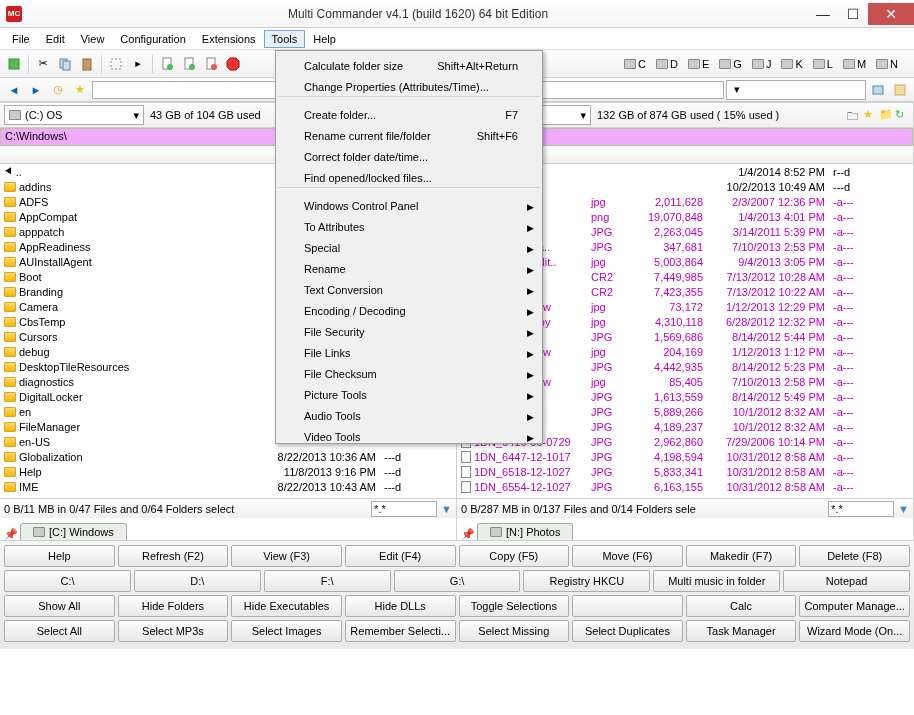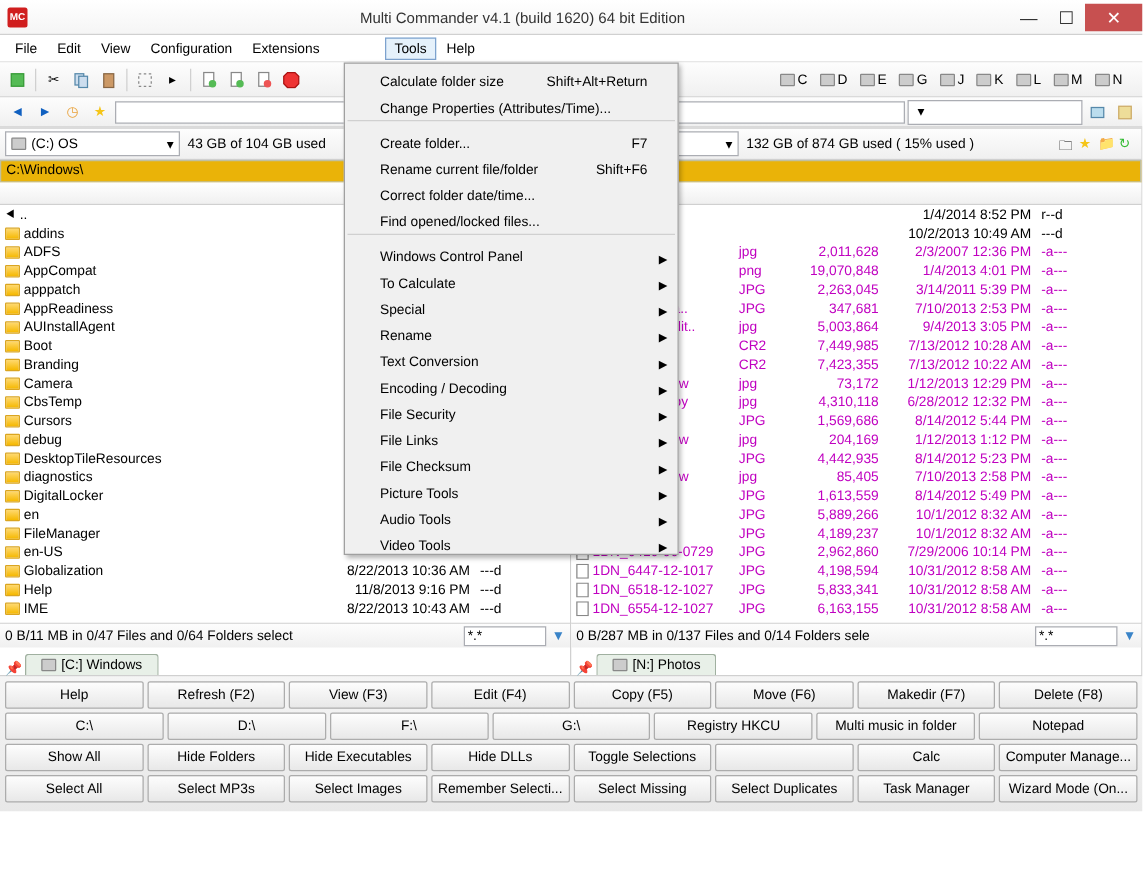--- a/index.html
+++ b/index.html
@@ -5,32 +5,32 @@
 *{box-sizing:border-box;margin:0;padding:0;font-family:"Segoe UI",Tahoma,sans-serif;font-size:11px;}
 body{background:#fff;width:914px;height:715px;overflow:hidden;user-select:none;}
 .titlebar{height:28px;background:linear-gradient(#fff,#f5f5f5);display:flex;align-items:center;border-bottom:1px solid #d0d0d0;}
 .titlebar .mc-icon{width:16px;height:16px;margin:0 6px;background:#d01e1e;border-radius:2px;display:flex;align-items:center;justify-content:center;color:#fff;font-size:8px;font-weight:bold;}
 .titlebar .title{flex:1;text-align:center;font-size:12px;color:#333;}
 .winbtns{display:flex;}
 .winbtn{width:30px;height:22px;display:flex;align-items:center;justify-content:center;color:#333;font-size:14px;}
 .winbtn.close{background:#c75050;color:#fff;width:46px;}
 .menubar{height:22px;background:#fff;display:flex;align-items:center;padding:0 4px;border-bottom:1px solid #e0e0e0;}
 .menuitem{padding:3px 8px;cursor:default;text-align:center;}
-.menuitem.active{background:#e5f1fb;border:1px solid #7da2ce;padding:2px 7px;margin-left:44px;}
+.menuitem.active{background:#e5f1fb;border:1px solid #7da2ce;padding:2px 7px;}
 .toolbar{height:28px;background:linear-gradient(#fdfdfd,#f0f0f0);display:flex;align-items:center;padding:0 4px;gap:2px;border-bottom:1px solid #d0d0d0;}
 .tbtn{width:20px;height:20px;display:flex;align-items:center;justify-content:center;border:1px solid transparent;border-radius:2px;}
 .sep{width:1px;height:18px;background:#d0d0d0;margin:0 2px;}
 .addrbar{height:24px;background:linear-gradient(#fdfdfd,#f0f0f0);display:flex;align-items:center;padding:0 4px;gap:2px;border-bottom:1px solid #d0d0d0;}
 .addrbar input{flex:1;height:18px;border:1px solid #abadb3;padding:0 4px;}
 .panels{display:flex;height:438px;}
 .panel{width:50%;display:flex;flex-direction:column;border-right:1px solid #d0d0d0;}
 .drivesel{height:26px;background:linear-gradient(#fdfdfd,#f0f0f0);display:flex;align-items:center;padding:0 4px;border-bottom:1px solid #d0d0d0;border-top:1px solid #d0d0d0;}
 .driveselect{height:20px;border:1px solid #abadb3;background:#fff;padding:0 4px;display:flex;align-items:center;gap:4px;min-width:140px;}
 .usage{margin-left:6px;font-size:11px;color:#000;}
-.path{height:18px;background:#eab308;border:1px solid #c0c0a0;padding:1px 4px;font-size:11px;}
+.path{height:18px;background:#f0abfc;border:1px solid #c0c0a0;padding:1px 4px;font-size:11px;}
 .listhdr{height:18px;background:linear-gradient(#fff,#f0f0f0);display:flex;border-bottom:1px solid #d0d0d0;}
 .listhdr div{border-right:1px solid #d0d0d0;padding:1px 4px;overflow:hidden;white-space:nowrap;margin-top:24px;}
 .col-name{width:158px;}
 .col-ext{width:44px;}
 .col-size{width:66px;text-align:right;}
 .col-date{width:112px;text-align:right;}
 .col-attr{width:44px;}
 .filelist{flex:1;overflow:hidden;background:#fff;position:relative;}
 .row{display:flex;height:15px;align-items:center;white-space:nowrap;}
 .row>div{padding:0 4px;overflow:hidden;}
@@ -784,21 +784,21 @@
     </div>
     <div class="dditem">
       <span>Find opened/locked files...</span>
     </div>
     <div class="ddsep"></div>
     <div class="dditem">
       <span>Windows Control Panel</span>
       <span class="arr">▶</span>
     </div>
     <div class="dditem">
-      <span>To Calculate</span>
+      <span>To Attributes</span>
       <span class="arr">▶</span>
     </div>
     <div class="dditem">
       <span>Special</span>
       <span class="arr">▶</span>
     </div>
     <div class="dditem">
       <span>Rename</span>
       <span class="arr">▶</span>
     </div>

